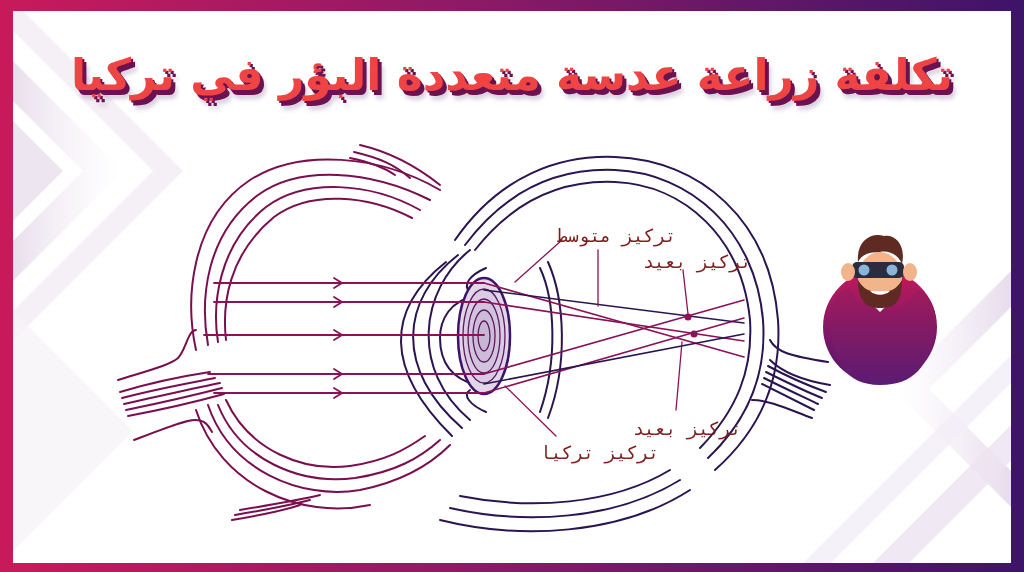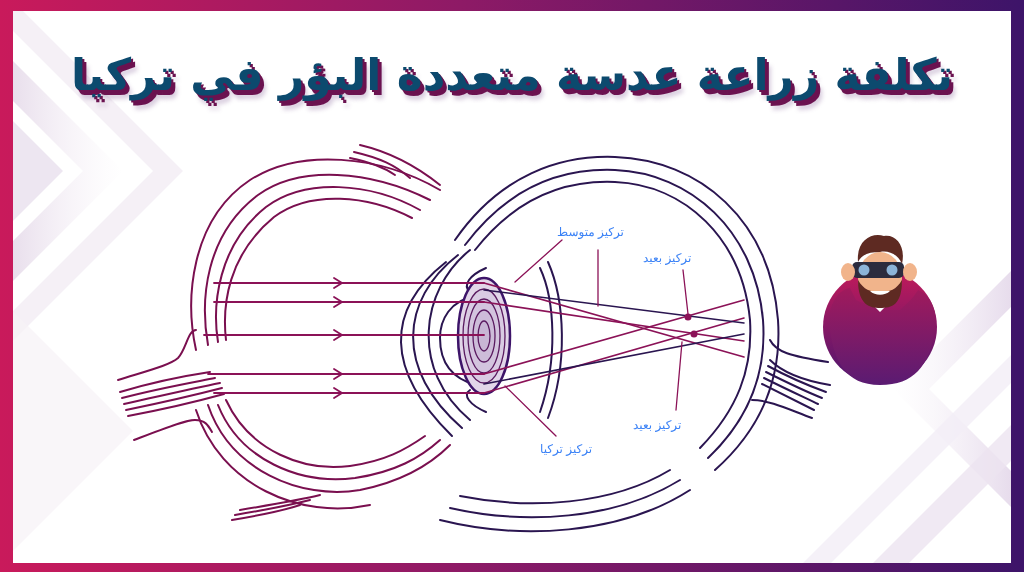--- a/index.html
+++ b/index.html
@@ -9,27 +9,27 @@
     background: linear-gradient(90deg, #c91a5b 0%, #8e1a66 45%, #3d1469 100%);
   }
   .canvas {
     position: absolute; left: 13px; top: 11px; width: 998px; height: 552px;
     background: #ffffff; overflow: hidden;
   }
   .bg-deco { position: absolute; left: 0; top: 0; }
   .title {
     position: absolute; left: 0; top: 38px; width: 998px; text-align: center;
     direction: rtl; font-family: "DejaVu Sans", sans-serif; font-weight: bold;
-    font-size: 44px; letter-spacing: -1px; color: #0c4a6e;
+    font-size: 44px; letter-spacing: -1px; color: #ef4444;
     text-shadow: 2px 2px 0 #6b1250, 4px 5px 0 #6b1250, 6px 9px 4px rgba(120,80,140,0.28);
   }
   .diagram { position: absolute; left: 0; top: 0; }
   .label {
-    position: absolute; direction: rtl; font-family: Liberation Sans, sans-serif;
-    font-size: 12px; color: #3b82f6; white-space: nowrap;
+    position: absolute; direction: rtl; font-family: Liberation Mono, monospace;
+    font-size: 18px; color: #7f1d1d; white-space: nowrap;
   }
 </style>
 </head>
 <body>
 
 <div class="frame">
   <div class="canvas">
 
     <svg class="bg-deco" width="998" height="552">
       <defs>

